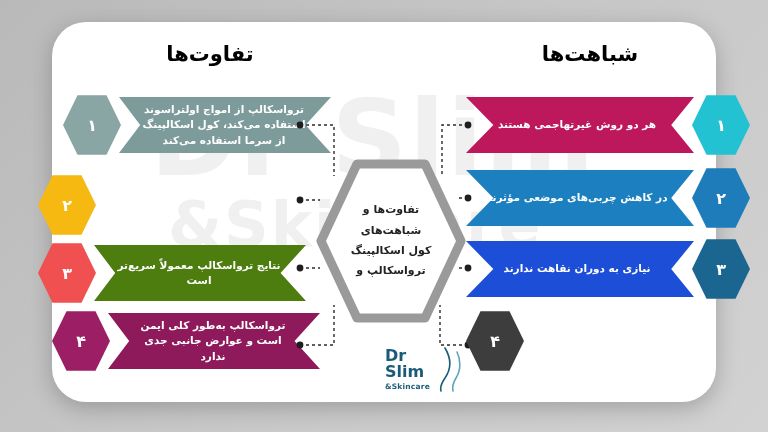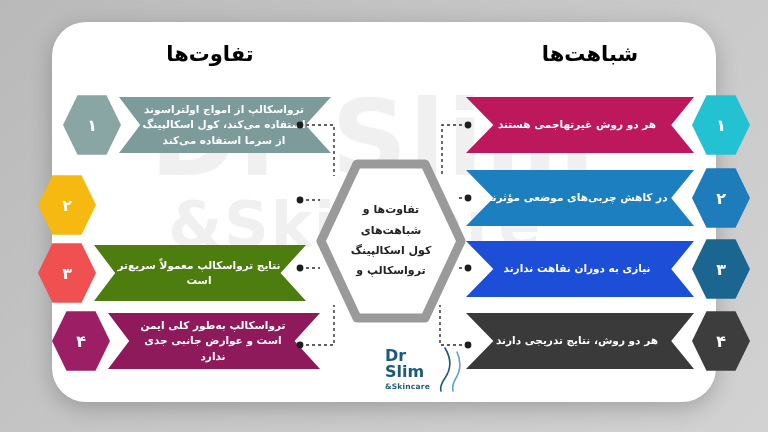--- a/index.html
+++ b/index.html
@@ -171,21 +171,20 @@
   <div class="row right" id="row-s2">
     <div class="hex" style="background: rgb(31, 124, 187);">۲</div>
     <div class="banner" style="background: rgb(28, 127, 192);">در کاهش چربی‌های موضعی مؤثرند</div>
   </div>
   <div class="row right" id="row-s3">
     <div class="hex" style="background: rgb(27, 102, 144);">۳</div>
     <div class="banner" style="background: #1d4ed8;">نیازی به دوران نقاهت ندارند</div>
   </div>
   <div class="row right" id="row-s4">
     <div class="hex" style="background: rgb(61, 61, 61);">۴</div>
-    <div class="banner" style="background: rgb(58, 58, 58);">هر دو روش، نتایج تدریجی دارند</div>
   </div>
 
   <div class="center-hex">
     <svg viewBox="0 0 150 166" width="150" height="166">
       <polygon points="41,6 109,6 145,83 109,160 41,160 5,83" fill="#ffffff" stroke="#9a9a9a" stroke-width="9" stroke-linejoin="round"></polygon>
     </svg>
     <div class="center-text">
       <span>تفاوت‌ها و</span>
       <span>شباهت‌های</span>
       <span>کول اسکالپینگ</span>

